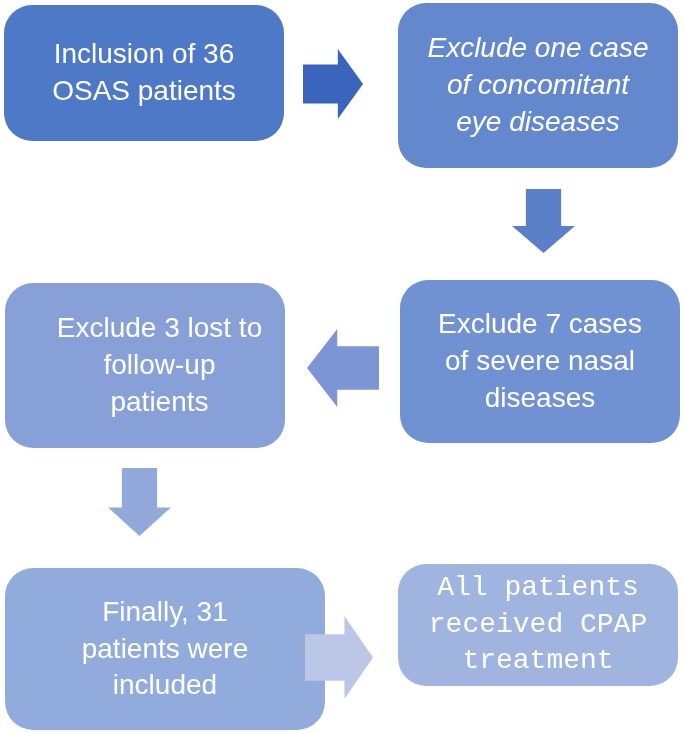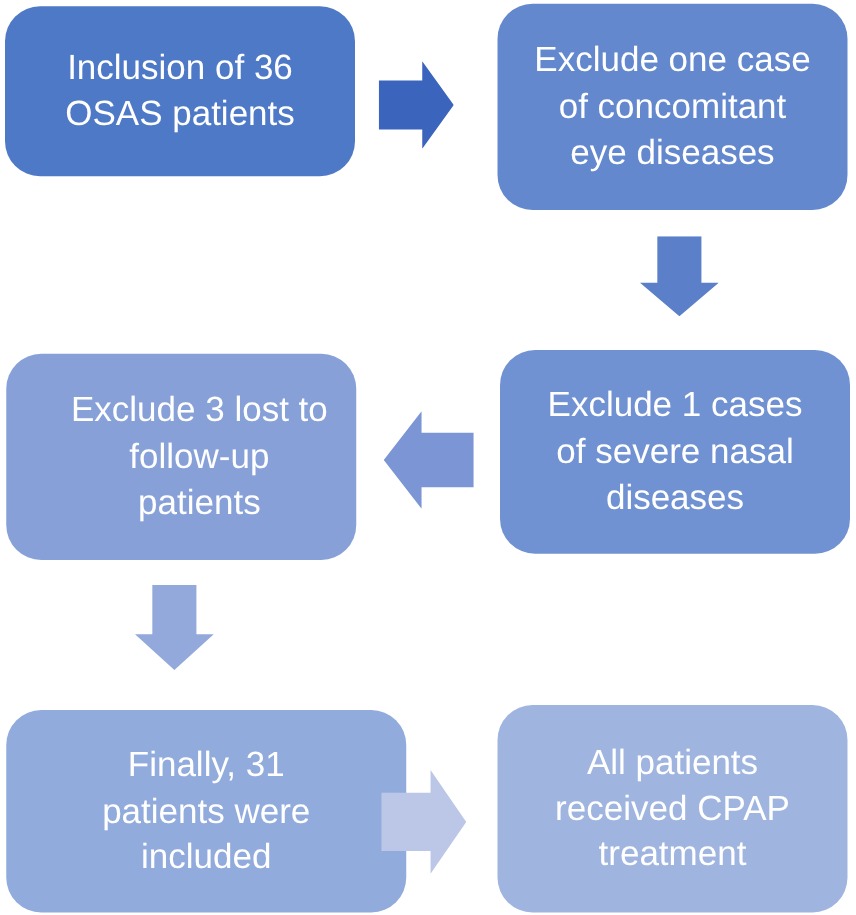--- a/index.html
+++ b/index.html
@@ -28,25 +28,25 @@
     box-sizing: border-box;
     padding: 8px 14px;
   }
   .arrow {
     position: absolute;
     display: block;
   }
   .arrow svg { display: block; width: 100%; height: 100%; }
 
   .box1 { left: 4px;   top: 5px;   width: 280px; height: 136px; }
-  .box2 { left: 398px; top: 3px;   width: 280px; height: 165px; }
+  .box2 { left: 398px; top: 3px;   width: 280px; height: 165px; font-style: italic; }
   .box3 { left: 400px; top: 280px; width: 280px; height: 163px; }
   .box4 { left: 5px;   top: 283px; width: 280px; height: 165px; }
   .box5 { left: 5px;   top: 568px; width: 320px; height: 162px; }
-  .box6 { left: 398px; top: 564px; width: 280px; height: 166px; }
+  .box6 { left: 398px; top: 564px; width: 280px; height: 122px; font-family: Liberation Mono, monospace; }
 
   .arr1 { left: 303px; top: 49px;  width: 60px; height: 70px; }
   .arr2 { left: 512px; top: 189px; width: 63px; height: 64px; }
   .arr3 { left: 307px; top: 329px; width: 72px; height: 78px; }
   .arr4 { left: 108px; top: 468px; width: 63px; height: 68px; }
   .arr5 { left: 305px; top: 616px; width: 68px; height: 83px; }
 </style>
 </head>
 <body>
 
@@ -64,21 +64,21 @@
   <div class="flow-box box2" style="background-color: rgb(100, 136, 206);">Exclude one case
 of concomitant
 eye diseases</div>
 
   <div class="arrow arr2">
     <svg viewBox="0 0 100 100" preserveAspectRatio="none">
       <path d="M22,0 V58 H0 L50,100 L100,58 H78 V0 Z" style="fill: rgb(91, 128, 201);"></path>
     </svg>
   </div>
 
-  <div class="flow-box box3" style="background-color: rgb(113, 146, 210);">Exclude 1 cases
+  <div class="flow-box box3" style="background-color: rgb(113, 146, 210);">Exclude 7 cases
 of severe nasal
 diseases</div>
 
   <div class="arrow arr3">
     <svg viewBox="0 0 100 100" preserveAspectRatio="none">
       <path d="M100,22 H42 V0 L0,50 L42,100 V78 H100 Z" style="fill: rgb(124, 150, 213);"></path>
     </svg>
   </div>
 
   <div class="flow-box box4" style="background-color: rgb(135, 161, 216); padding-left: 43px;">Exclude 3 lost to

